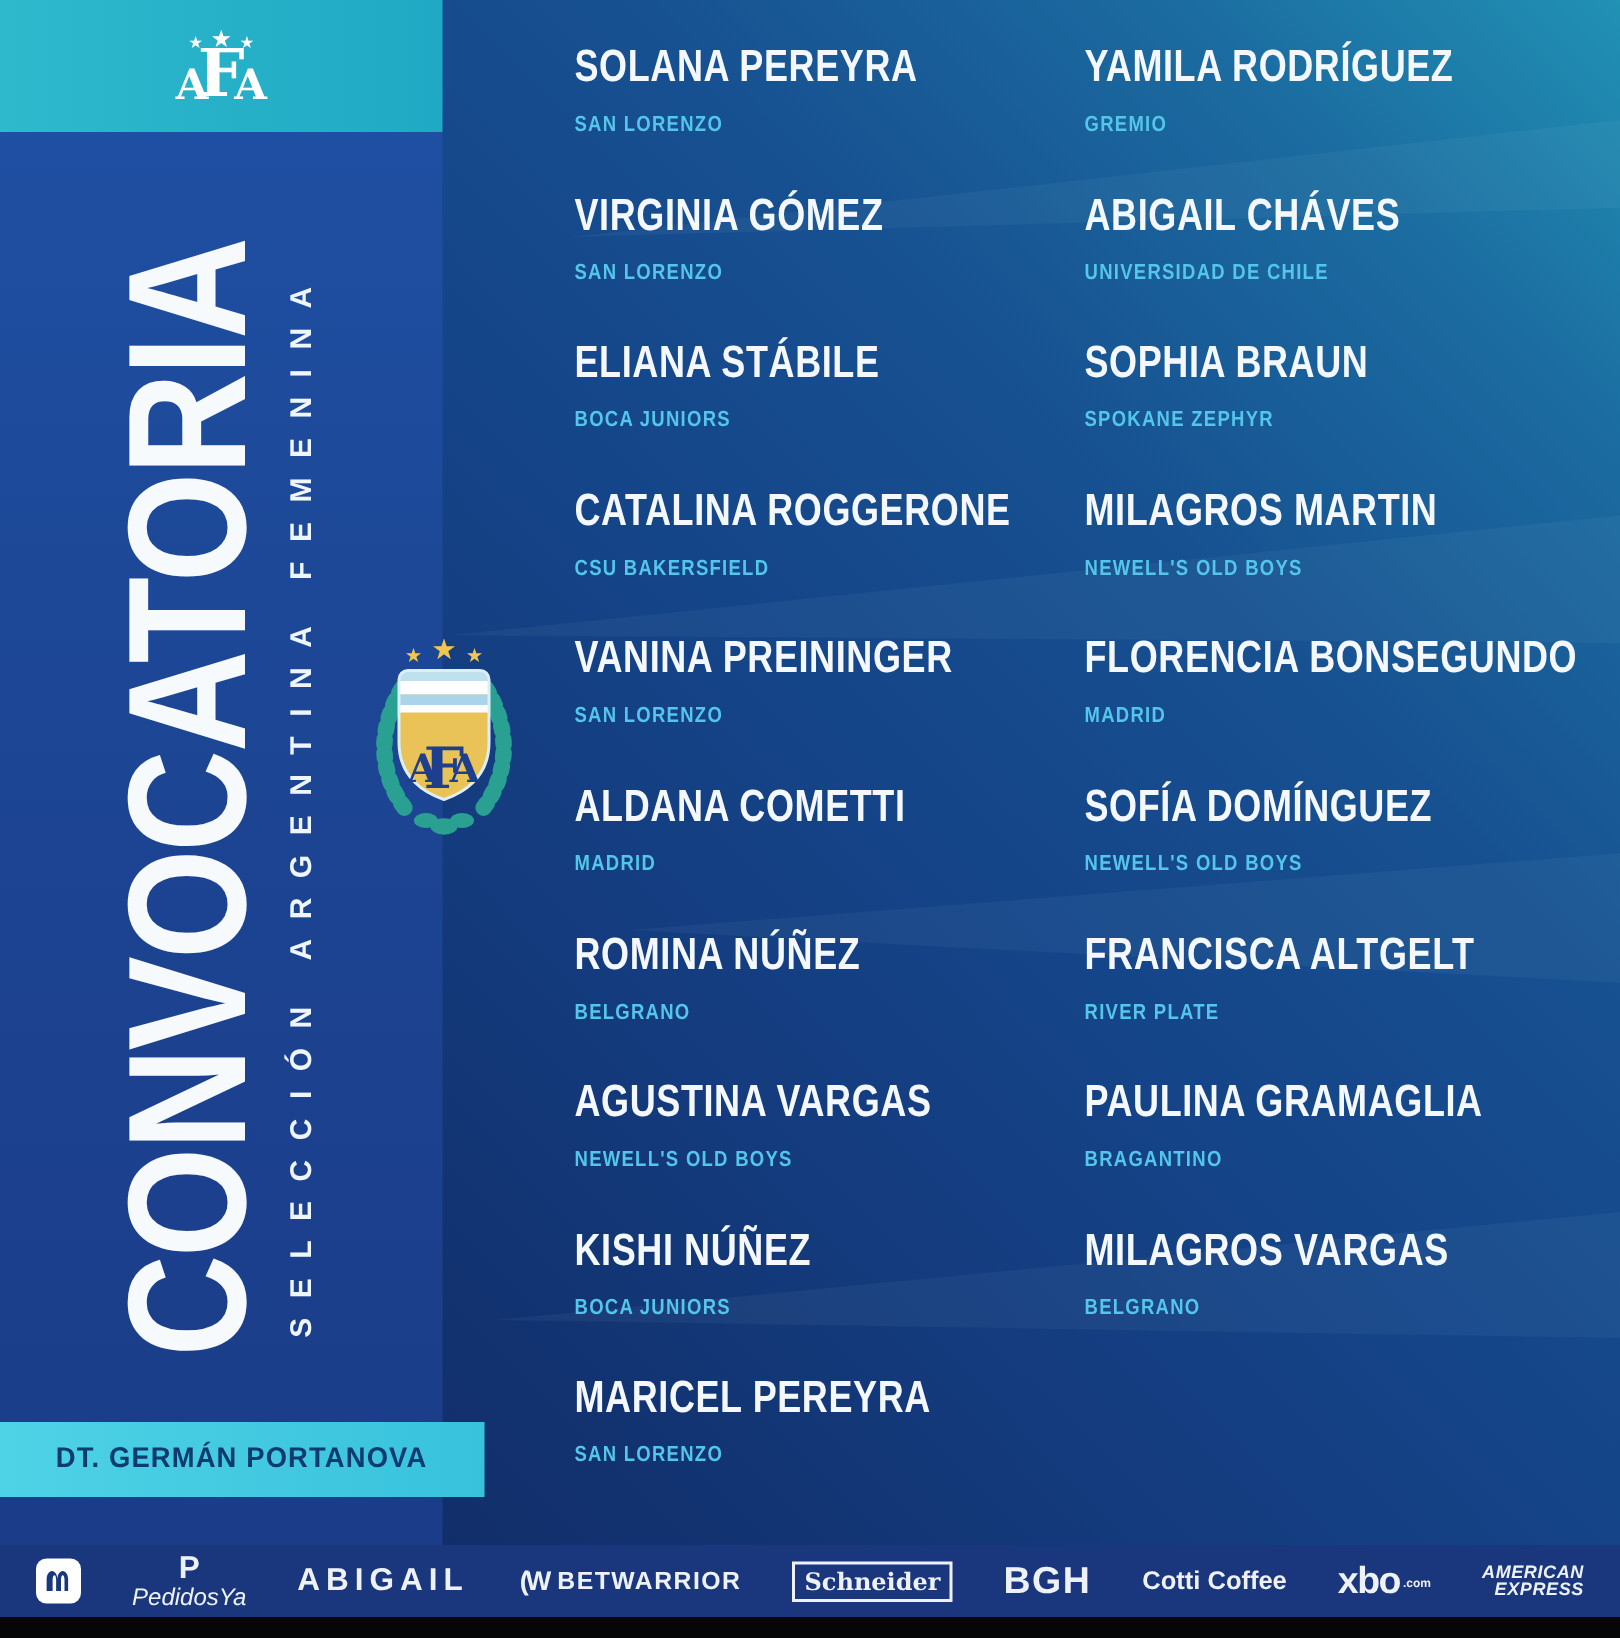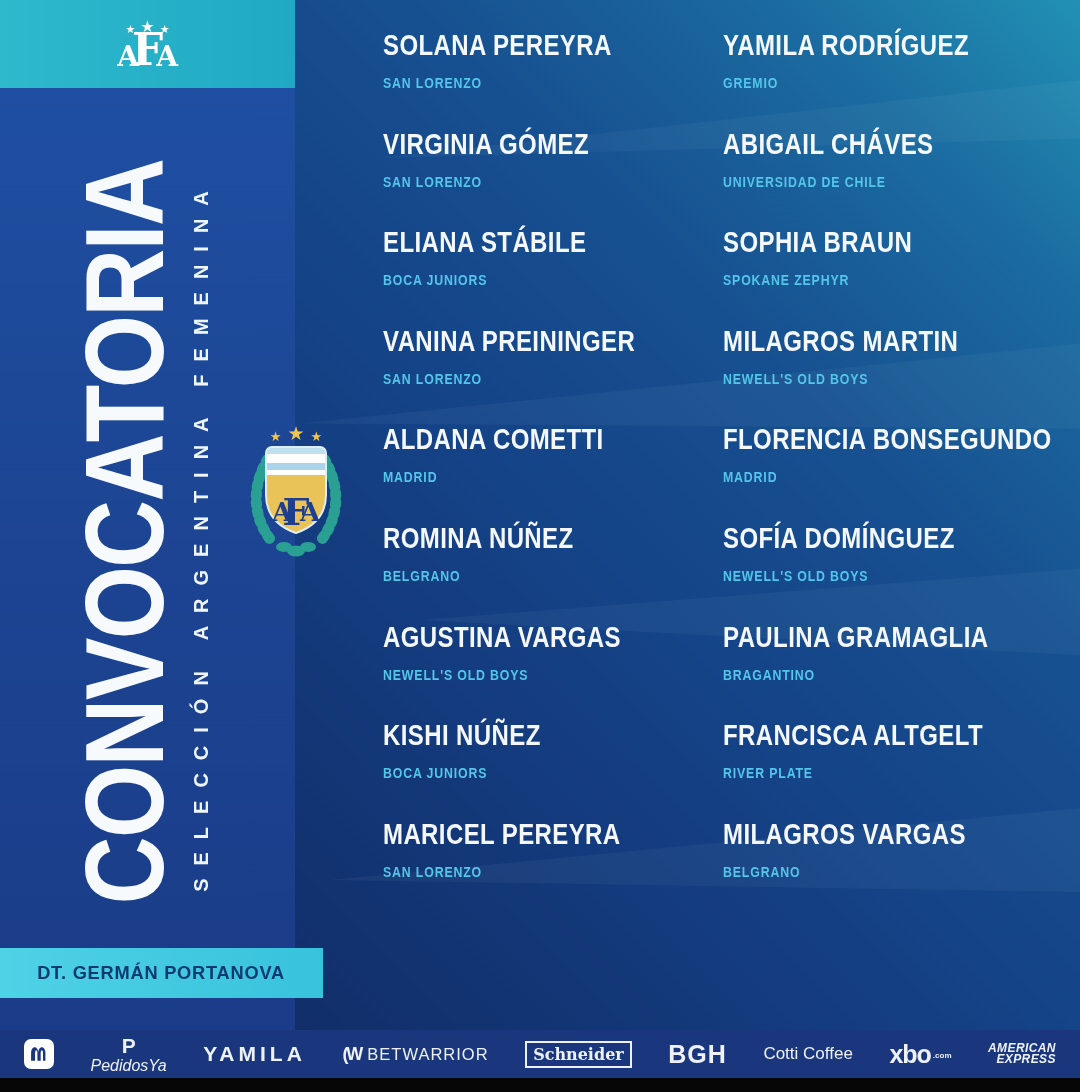--- a/index.html
+++ b/index.html
@@ -51,24 +51,24 @@
   .sponsor-bar{position:absolute;left:0;top:1030px;width:1080px;height:48px;background:#1a377d;
                display:flex;align-items:center;justify-content:space-between;padding:0 24px;box-sizing:border-box;color:#eef2f8;}
   .black-band{position:absolute;left:0;top:1078px;width:1080px;height:14px;background:#060606;}
   .sp{display:flex;align-items:center;justify-content:center;}
   .mcd-box{width:30px;height:30px;background:#fff;border-radius:7px;display:flex;align-items:center;justify-content:center;}
   .pya{display:flex;flex-direction:column;align-items:center;line-height:1;}
   .pya-p{font-weight:bold;font-size:21px;} .pya-t{font-weight:normal;font-style:italic;font-size:16px;margin-top:2px;}
   .konami{font-weight:bold;font-size:21px;letter-spacing:4px;}
   .bw{display:flex;align-items:center;gap:6px;}
   .bw-icon{font-weight:bold;font-size:18px;letter-spacing:-2px;}
-  .bw-text{font-weight:normal;font-size:16.5px;letter-spacing:1px;}
+  .bw-text{font-weight:bold;font-size:16.5px;letter-spacing:1px;}
   .schneider{border:2px solid #eef2f8;padding:2px 6px;font-family:"DejaVu Serif",serif;font-weight:bold;font-size:16px;}
   .bgh{font-weight:bold;font-size:25px;letter-spacing:1px;}
-  .cotti{font-weight:normal;font-size:17px;}
+  .cotti{font-weight:bold;font-size:17px;}
   .xbo{display:flex;align-items:center;}
   .xbo-main{font-weight:bold;font-size:25px;line-height:22px;letter-spacing:-1px;}
   .xbo-suffix{font-weight:bold;font-size:8px;margin-left:2px;margin-top:2px;}
   .amex{display:flex;flex-direction:column;align-items:flex-end;font-weight:bold;font-style:italic;
         font-size:12px;line-height:11px;letter-spacing:.4px;}
 </style>
 </head>
 <body>
 
 <div class="stage">
@@ -140,20 +140,24 @@
     </div>
     <div class="player">
       <div class="pname">VIRGINIA GÓMEZ</div>
       <div class="pclub">SAN LORENZO</div>
     </div>
     <div class="player">
       <div class="pname">ELIANA STÁBILE</div>
       <div class="pclub">BOCA JUNIORS</div>
     </div>
     <div class="player">
+      <div class="pname">CATALINA ROGGERONE</div>
+      <div class="pclub">CSU BAKERSFIELD</div>
+    </div>
+    <div class="player">
       <div class="pname">VANINA PREININGER</div>
       <div class="pclub">SAN LORENZO</div>
     </div>
     <div class="player">
       <div class="pname">ALDANA COMETTI</div>
       <div class="pclub">MADRID</div>
     </div>
     <div class="player">
       <div class="pname">ROMINA NÚÑEZ</div>
       <div class="pclub">BELGRANO</div>
@@ -191,46 +195,46 @@
     </div>
     <div class="player">
       <div class="pname">FLORENCIA BONSEGUNDO</div>
       <div class="pclub">MADRID</div>
     </div>
     <div class="player">
       <div class="pname">SOFÍA DOMÍNGUEZ</div>
       <div class="pclub">NEWELL'S OLD BOYS</div>
     </div>
     <div class="player">
+      <div class="pname">FRANCISCA ALTGELT</div>
+      <div class="pclub">RIVER PLATE</div>
+    </div>
+    <div class="player">
       <div class="pname">PAULINA GRAMAGLIA</div>
       <div class="pclub">BRAGANTINO</div>
-    </div>
-    <div class="player">
-      <div class="pname">FRANCISCA ALTGELT</div>
-      <div class="pclub">RIVER PLATE</div>
     </div>
     <div class="player">
       <div class="pname">MILAGROS VARGAS</div>
       <div class="pclub">BELGRANO</div>
     </div>
   </div>
 
   <div class="sponsor-bar">
     <div class="sp">
       <div class="mcd-box">
         <svg width="20" height="20" viewBox="0 0 24 24">
           <path fill="#1a377d" d="M2.5 20V10.5C2.5 6.9 4.4 4 6.8 4s4.3 2.9 4.3 6.5c0-3.6 1.9-6.5 4.3-6.5s4.3 2.9 4.3 6.5V20h-2.9v-9c0-2.1-.6-3.6-1.4-3.6S14 8.9 14 11v9h-3.9v-9c0-2.1-.6-3.6-1.4-3.6S7.3 8.9 7.3 11v9z"></path>
         </svg>
       </div>
     </div>
     <div class="sp pya">
       <span class="pya-p">P</span>
       <span class="pya-t">PedidosYa</span>
     </div>
-    <div class="sp konami">YAMILA</div>
+    <div class="sp konami">ABIGAIL</div>
     <div class="sp bw">
       <span class="bw-icon">(W</span>
       <span class="bw-text">BETWARRIOR</span>
     </div>
     <div class="sp schneider">Schneider</div>
     <div class="sp bgh">BGH</div>
     <div class="sp cotti">Cotti Coffee</div>
     <div class="sp xbo">
       <span class="xbo-main">xbo</span>
       <span class="xbo-suffix">.com</span>

